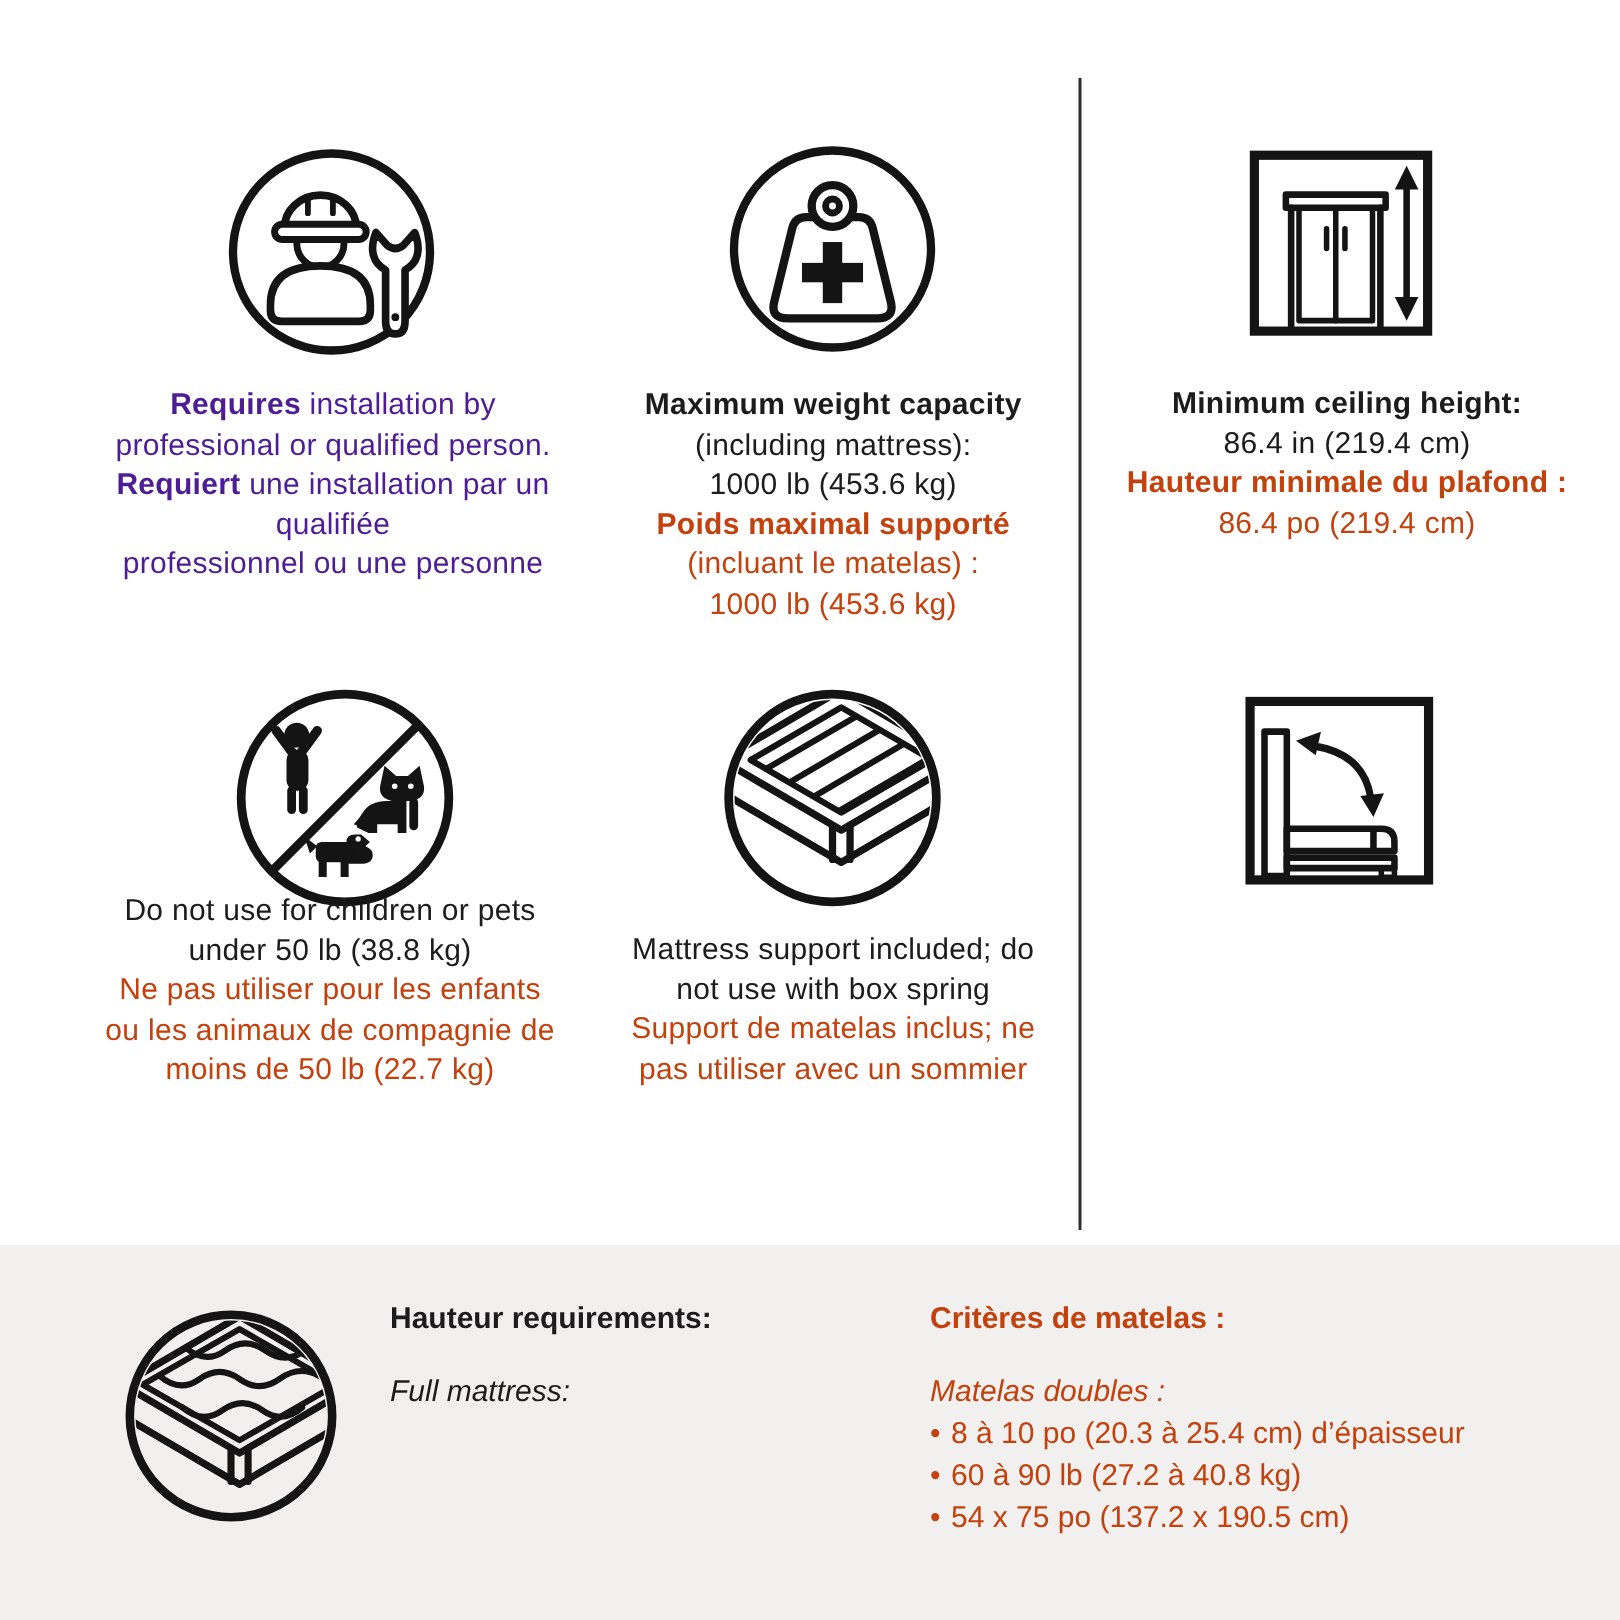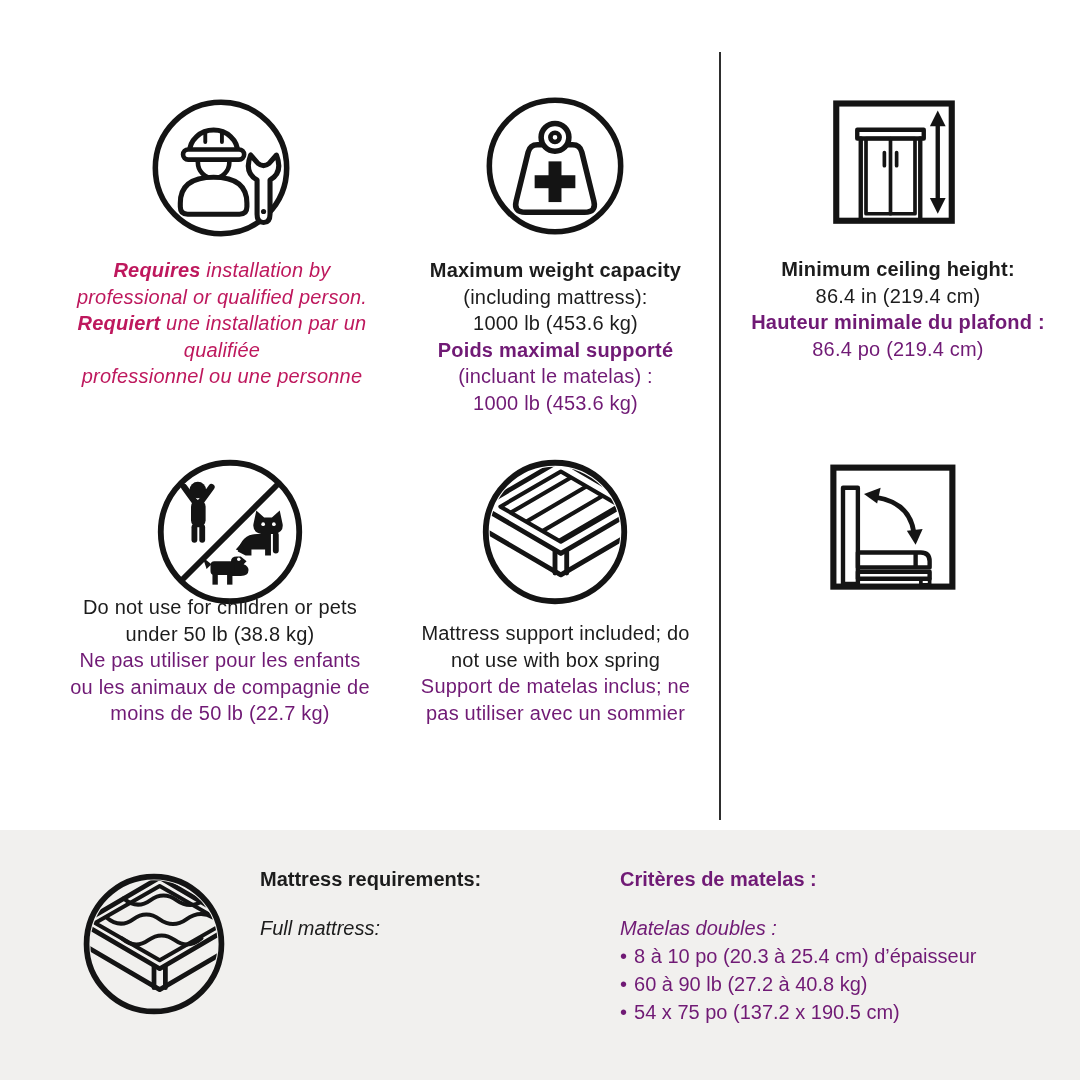--- a/index.html
+++ b/index.html
@@ -3,22 +3,22 @@
 <meta charset="utf-8">
 <style>
   html,body{margin:0;padding:0;background:#fff;}
   #canvas{position:relative;width:1080px;height:1080px;background:#ffffff;overflow:hidden;
           font-family:"Liberation Sans","DejaVu Sans",sans-serif;color:#1c1c1c;}
   .icon{position:absolute;}
   .icon svg{display:block;}
   .t{position:absolute;font-size:20px;line-height:26.5px;text-align:center;letter-spacing:.2px;}
   .line{display:block;}
   .bold{font-weight:700;}
-  .red{color:#be185d;font-style:italic;}
-  .gray{color:#701a75;}
+  .red{color:#4c1d95;}
+  .gray{color:#c2410c;}
   .divider{position:absolute;left:719px;top:52px;width:2px;height:768px;background:#2e2e2e;}
   .band{position:absolute;left:0;top:830px;width:1080px;height:250px;background:#f1f0ee;}
   .band-block{position:absolute;font-size:20px;}
   .band-title{font-weight:700;font-size:20px;line-height:26px;}
   .band-sub{line-height:28px;margin-top:22px;font-style:italic;}
   .band-list{margin:0;padding:0;list-style:none;}
   .band-list li{line-height:28px;}
   .bullet{margin-right:7px;}
   svg .s{fill:none;stroke:#141414;stroke-width:6;stroke-linecap:round;stroke-linejoin:round;}
   svg .s5{fill:none;stroke:#141414;stroke-width:5;stroke-linecap:round;stroke-linejoin:round;}
@@ -179,21 +179,21 @@
           <path class="s4" d="M48,32 Q62,44 76,34 Q90,24 104,34 Q118,44 132,34"></path>
           <path class="s4" d="M30,52 Q44,64 58,54 Q72,44 86,54 Q100,64 114,54 Q128,44 142,52"></path>
           <path class="s4" d="M46,74 Q60,86 74,76 Q88,66 102,76 Q116,86 130,74"></path>
           <path class="s5" d="M4,58 V80 M4,80 L86,128 L168,80 M168,58 V80"></path>
           <path class="s5" d="M80,104 V126 M92,104 V126"></path>
         </g>
       </svg>
     </div>
 
     <div class="band-block" style="left:260px;top:36px;width:340px;">
-      <div class="band-title">Mattress requirements:</div>
+      <div class="band-title">Hauteur requirements:</div>
       <div class="band-sub">Full mattress:</div>
     </div>
 
     <div class="band-block gray" style="left:620px;top:36px;width:440px;">
       <div class="band-title">Critères de matelas :</div>
       <div class="band-sub">Matelas doubles :</div>
       <ul class="band-list">
         <li><span class="bullet">•</span><span>8 à 10 po (20.3 à 25.4 cm) d’épaisseur</span></li>
         <li><span class="bullet">•</span><span>60 à 90 lb (27.2 à 40.8 kg)</span></li>
         <li><span class="bullet">•</span><span>54 x 75 po (137.2 x 190.5 cm)</span></li>

